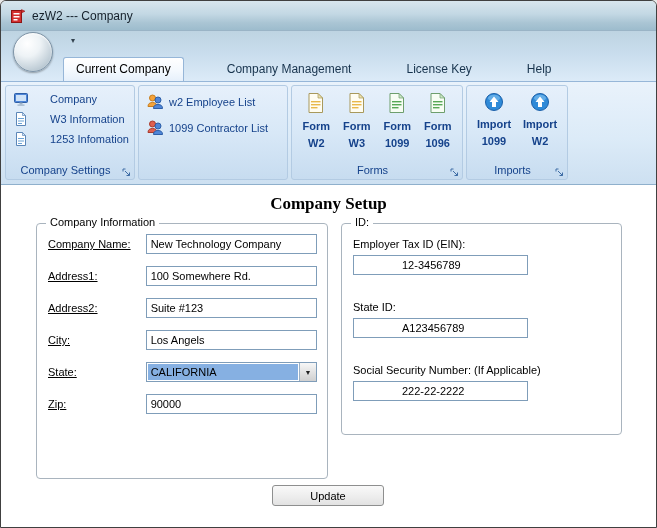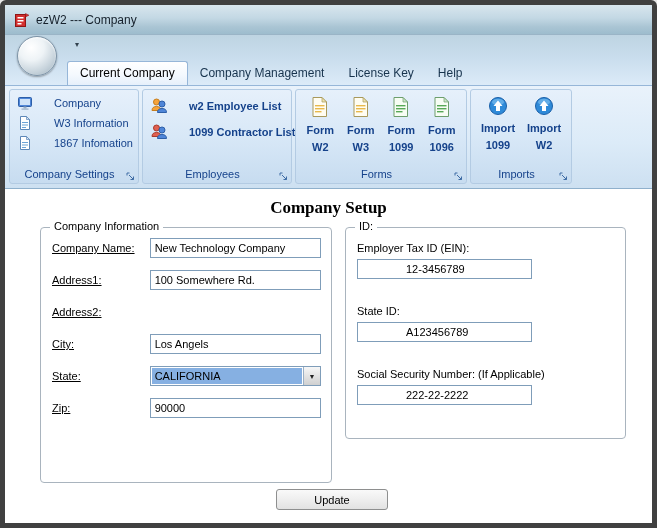--- a/index.html
+++ b/index.html
@@ -1,21 +1,21 @@
 <!DOCTYPE html>
 <html><head>
 <meta charset="utf-8">
 <style>
   * { margin:0; padding:0; box-sizing:border-box; }
   html,body { width:657px; height:528px; }
   body { font-family:"Liberation Sans", sans-serif; background:#e8e8e8; }
 
   .window {
     position:relative; width:657px; height:528px;
-    border:5px solid #404040; border-radius:6px 6px 0 0;
+    border:1px solid #404040; border-radius:6px 6px 0 0;
     overflow:hidden; background:#fff;
   }
 
   
   .titlebar {
     height:30px; display:flex; align-items:center; padding-left:9px;
     background:linear-gradient(180deg,#d8e6ee 0%,#c3d8e4 45%,#aac5d4 75%,#9dbccd 100%);
     border-bottom:1px solid #9ab4c6;
   }
   .app-icon { width:16px; height:16px; display:inline-block; }
@@ -32,21 +32,21 @@
     border:1px solid #7d93a6;
     box-shadow:0 1px 2px rgba(0,0,0,.35), inset 0 1px 2px #fff;
     z-index:5;
   }
   .qat-caret {
     position:absolute; left:66px; top:4px; font-size:8px; color:#33424f;
     padding:1px 4px; line-height:10px; cursor:default;
   }
   .tabstrip {
     position:absolute; left:0; right:0; bottom:0; height:24px;
-    display:flex; align-items:flex-end; padding-left:62px;
+    display:flex; align-items:flex-end; padding-left:62px;gap:31px;
   }
   .tab {
     padding:4px 12px 5px; font-size:12px; color:#17334d; white-space:nowrap;
   }
   .tab.active {
     background:linear-gradient(180deg,#ffffff 0%,#f4f9fe 55%,#e6f0fb 100%);
     border:1px solid #96b6d8; border-bottom:none; border-radius:3px 3px 0 0;
     color:#000; position:relative; z-index:2;
   }
 
@@ -72,22 +72,22 @@
   .g-settings { width:130px; }
   .g-employees { width:150px; }
   .g-forms { width:172px; }
   .g-imports { width:102px; }
 
   .nav-item {
     display:flex; align-items:center; gap:21px; padding:2px 3px;
     font-size:11px; color:#15428b; white-space:nowrap; cursor:default; border-radius:2px;
   }
   .emp-item {
-    display:flex; align-items:center; gap:21px; padding:4px 3px;
-    font-size:11px; color:#15428b; white-space:nowrap; cursor:default; border-radius:2px;font-weight:bold;
+    display:flex; align-items:center; gap:5px; padding:4px 3px;
+    font-size:11px; color:#15428b; white-space:nowrap; cursor:default; border-radius:2px;
   }
   .icon { display:inline-flex; flex:0 0 auto; }
 
   .btn-col-wrap { display:flex; justify-content:space-around; height:100%; }
   .big-btn {
     width:40px; display:flex; flex-direction:column; align-items:center;
     padding-top:3px; gap:4px; border-radius:2px; cursor:default;font-weight:bold;
   }
   .big-btn .icon { margin-bottom:2px; }
   .btn-line { font-size:11px; line-height:13px; color:#15428b; text-align:center; white-space:nowrap; }
@@ -194,21 +194,21 @@
         <div class="nav-item">
           <span class="icon">
             <svg width="16" height="16" viewBox="0 0 16 16">
               <path d="M3.5 1.5 h6 l3 3 v10 h-9 z" fill="#fff" stroke="#5c87b8"></path>
               <path d="M9.5 1.5 l3 3 h-3 z" fill="#d7e6f5" stroke="#5c87b8" stroke-width="0.7"></path>
               <rect x="5" y="7" width="6" height="1" fill="#6ba3d6"></rect>
               <rect x="5" y="9.5" width="6" height="1" fill="#6ba3d6"></rect>
               <rect x="5" y="12" width="4" height="1" fill="#6ba3d6"></rect>
             </svg>
           </span>
-          <span>1867 Infomation</span>
+          <span>1253 Infomation</span>
         </div>
       </div>
       <div class="rgroup-label">
         <span>Company Settings</span>
         <span class="launcher">
           <svg width="9" height="9" viewBox="0 0 9 9">
             <path d="M1 3.5 V1 H3.5" fill="none" stroke="#3e6ca5"></path>
             <path d="M3 3 L7.5 7.5 M7.5 4.5 V7.5 H4.5" fill="none" stroke="#3e6ca5"></path>
           </svg>
         </span>
@@ -233,29 +233,20 @@
             <svg width="18" height="18" viewBox="0 0 18 18">
               <circle cx="6.5" cy="5" r="3" fill="#e06050" stroke="#a83a2c"></circle>
               <path d="M2 13.5 Q2 9.5 6.5 9.5 Q11 9.5 11 13.5 Z" fill="#e06050" stroke="#a83a2c"></path>
               <circle cx="12" cy="7" r="3" fill="#4f86d8" stroke="#2d5fa8"></circle>
               <path d="M7.5 15.5 Q7.5 11.5 12 11.5 Q16.5 11.5 16.5 15.5 Z" fill="#4f86d8" stroke="#2d5fa8"></path>
             </svg>
           </span>
           <span>1099 Contractor List</span>
         </div>
       </div>
-      <div class="rgroup-label">
-        <span>Employees</span>
-        <span class="launcher">
-          <svg width="9" height="9" viewBox="0 0 9 9">
-            <path d="M1 3.5 V1 H3.5" fill="none" stroke="#3e6ca5"></path>
-            <path d="M3 3 L7.5 7.5 M7.5 4.5 V7.5 H4.5" fill="none" stroke="#3e6ca5"></path>
-          </svg>
-        </span>
-      </div>
     </div>
 
     <div class="rgroup g-forms">
       <div class="rgroup-content btn-col-wrap">
         <div class="big-btn">
           <span class="icon">
             <svg width="22" height="22" viewBox="0 0 22 22">
               <path d="M4 1.5 h9 l4.5 4.5 v14.5 h-13.5 z" fill="#fffdf2" stroke="#a8995c"></path>
               <path d="M13 1.5 l4.5 4.5 h-4.5 z" fill="#efe3ae" stroke="#a8995c" stroke-width="0.7"></path>
               <rect x="6" y="9" width="9.5" height="1.4" fill="#e8b84b"></rect>
@@ -364,20 +355,21 @@
       <div class="frow">
         <span class="flabel">Company Name:</span>
         <input class="tbox" type="text" value="New Technology Company" style="">
       </div>
       <div class="frow">
         <span class="flabel">Address1:</span>
         <input class="tbox" type="text" value="100 Somewhere Rd." style="">
       </div>
       <div class="frow">
         <span class="flabel">Address2:</span>
+        <input class="tbox" type="text" value="Suite #123" style="">
       </div>
       <div class="frow">
         <span class="flabel">City:</span>
         <input class="tbox" type="text" value="Los Angels" style="">
       </div>
       <div class="frow">
         <span class="flabel">State:</span>
         <div class="combo">
           <span class="combo-value">CALIFORNIA</span>
           <span class="combo-btn">▼</span>

